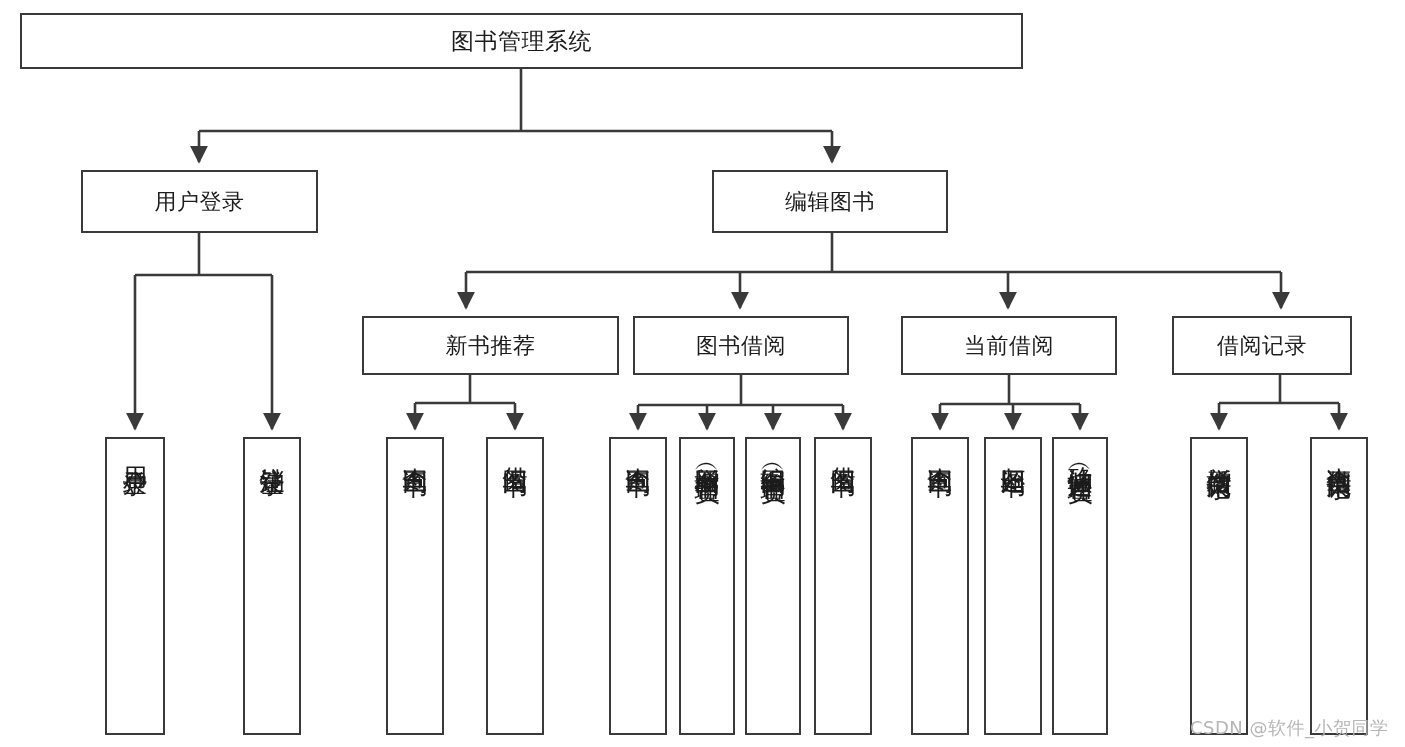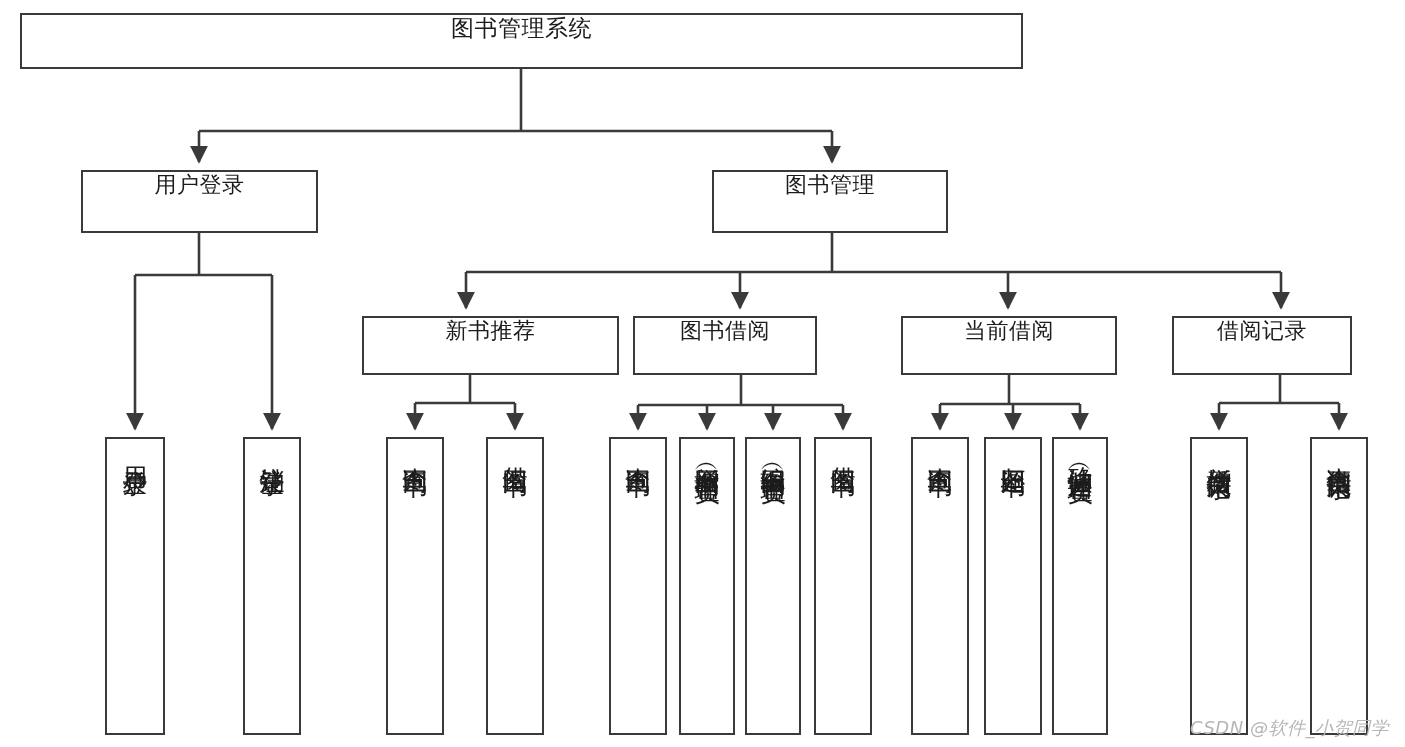--- a/index.html
+++ b/index.html
@@ -24,20 +24,21 @@
     width: 1405px;
     height: 747px;
     pointer-events: none;
   }
   .node {
     position: absolute;
     box-sizing: border-box;
     border: 2px solid #3a3a3a;
     background: #ffffff;
     display: flex;
+    align-items: center;
     justify-content: center;
     color: #1c1c1c;
   }
   .node .label {
     text-align: center;
     line-height: 1.16;
     letter-spacing: 0.5px;
   }
   .node.horiz .label {
     font-size: 22px;
@@ -55,21 +56,20 @@
     letter-spacing: 2px;
     white-space: nowrap;
   }
   #title-node .label { font-size: 23px; }
   .watermark {
     position: absolute;
     font-size: 18px;
     color: #b6b6b6;
     white-space: nowrap;
     letter-spacing: 0.5px;
-    font-style: italic;
   }
 </style>
 </head>
 <body>
 
 <div id="canvas">
 
   <svg class="wires" viewBox="0 0 1405 747" xmlns="http://www.w3.org/2000/svg">
     <defs>
       <marker id="arrow" viewBox="0 0 10 10" refX="9" refY="5" markerWidth="7" markerHeight="7" orient="auto-start-reverse">
@@ -122,27 +122,27 @@
   </svg>
 
   <div class="node horiz" id="title-node" style="left:20px;top:13px;width:1003px;height:56px;">
     <span class="label">图书管理系统</span>
   </div>
 
   <div class="node horiz" style="left:81px;top:170px;width:237px;height:63px;">
     <span class="label">用户登录</span>
   </div>
   <div class="node horiz" style="left:712px;top:170px;width:236px;height:63px;">
-    <span class="label">图书管理</span>
+    <span class="label">编辑图书</span>
   </div>
 
   <div class="node horiz" style="left:362px;top:316px;width:257px;height:59px;">
     <span class="label">新书推荐</span>
   </div>
-  <div class="node horiz" style="left:633px;top:316px;width:184px;height:59px;">
+  <div class="node horiz" style="left:633px;top:316px;width:216px;height:59px;">
     <span class="label">图书借阅</span>
   </div>
   <div class="node horiz" style="left:901px;top:316px;width:216px;height:59px;">
     <span class="label">当前借阅</span>
   </div>
   <div class="node horiz" style="left:1172px;top:316px;width:180px;height:59px;">
     <span class="label">借阅记录</span>
   </div>
 
   <div class="node vert" style="left:105px;top:437px;width:60px;height:298px;">

